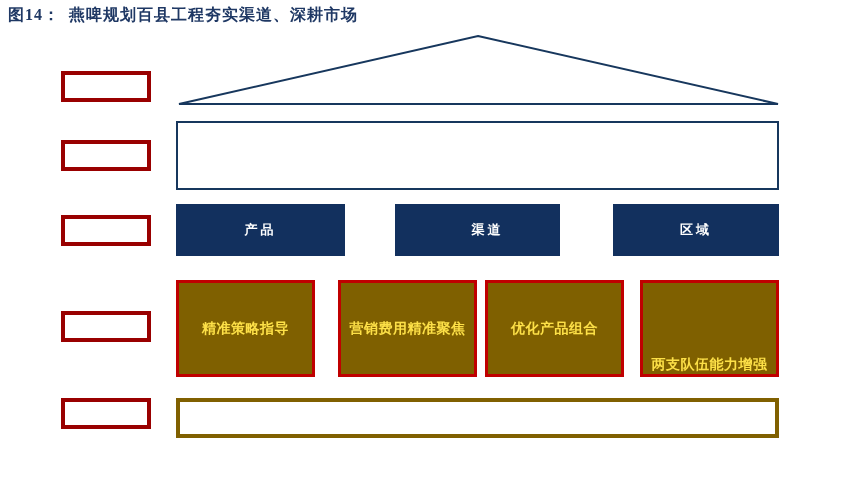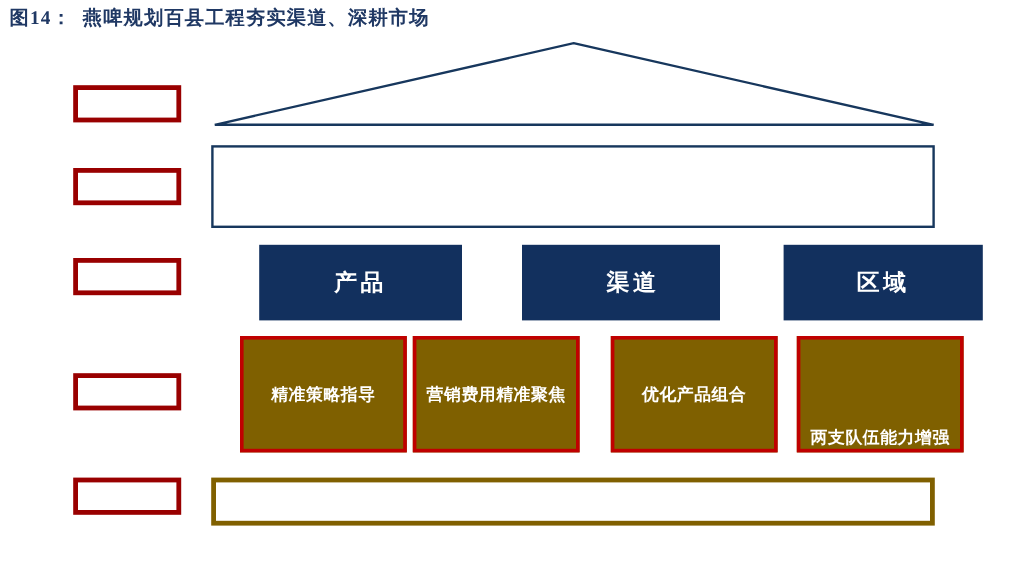--- a/index.html
+++ b/index.html
@@ -54,58 +54,56 @@
     width: 603px; height: 69px;
     border: 2px solid #17375D;
     box-sizing: border-box;
     background: transparent;
   }
 
   
   .pillar {
     position: absolute;
     top: 204px;
-    height: 63px;
+    height: 52px;
     background: #12305E;
     color: #FFFFFF;
-    font-size: 19px;
+    font-size: 13px;
     font-weight: bold;
     letter-spacing: 3px;
     display: flex;
     align-items: center;
     justify-content: center;
     box-sizing: border-box;
-    margin-left: 40px;
   }
   .pillar.p1 { left: 176px; width: 169px; }
   .pillar.p2 { left: 395px; width: 165px; padding-left: 20px; }
   .pillar.p3 { left: 613px; width: 166px; font-family: Liberation Serif, serif; }
 
   
   .strategy {
     position: absolute;
     top: 280px;
     height: 97px;
     width: 139px;
     background: #7F6000;
     border: 3px solid #C00000;
     box-sizing: border-box;
-    color: #ffffff;
+    color: #fde047;
     font-size: 14px;
     font-weight: bold;
     letter-spacing: 0.5px;
     display: flex;
     align-items: center;
     justify-content: center;
     text-align: center;
     white-space: nowrap;
-    margin-left: 24px;
   }
   .strategy.s1 { left: 176px; }
-  .strategy.s2 { left: 320px; }
+  .strategy.s2 { left: 338px; }
   .strategy.s3 { left: 485px; }
   .strategy.s4 { left: 640px; align-items: flex-end; }
 
   
   .bottom-band {
     position: absolute;
     left: 176px; top: 398px;
     width: 603px; height: 40px;
     border: 4px solid #806000;
     box-sizing: border-box;

